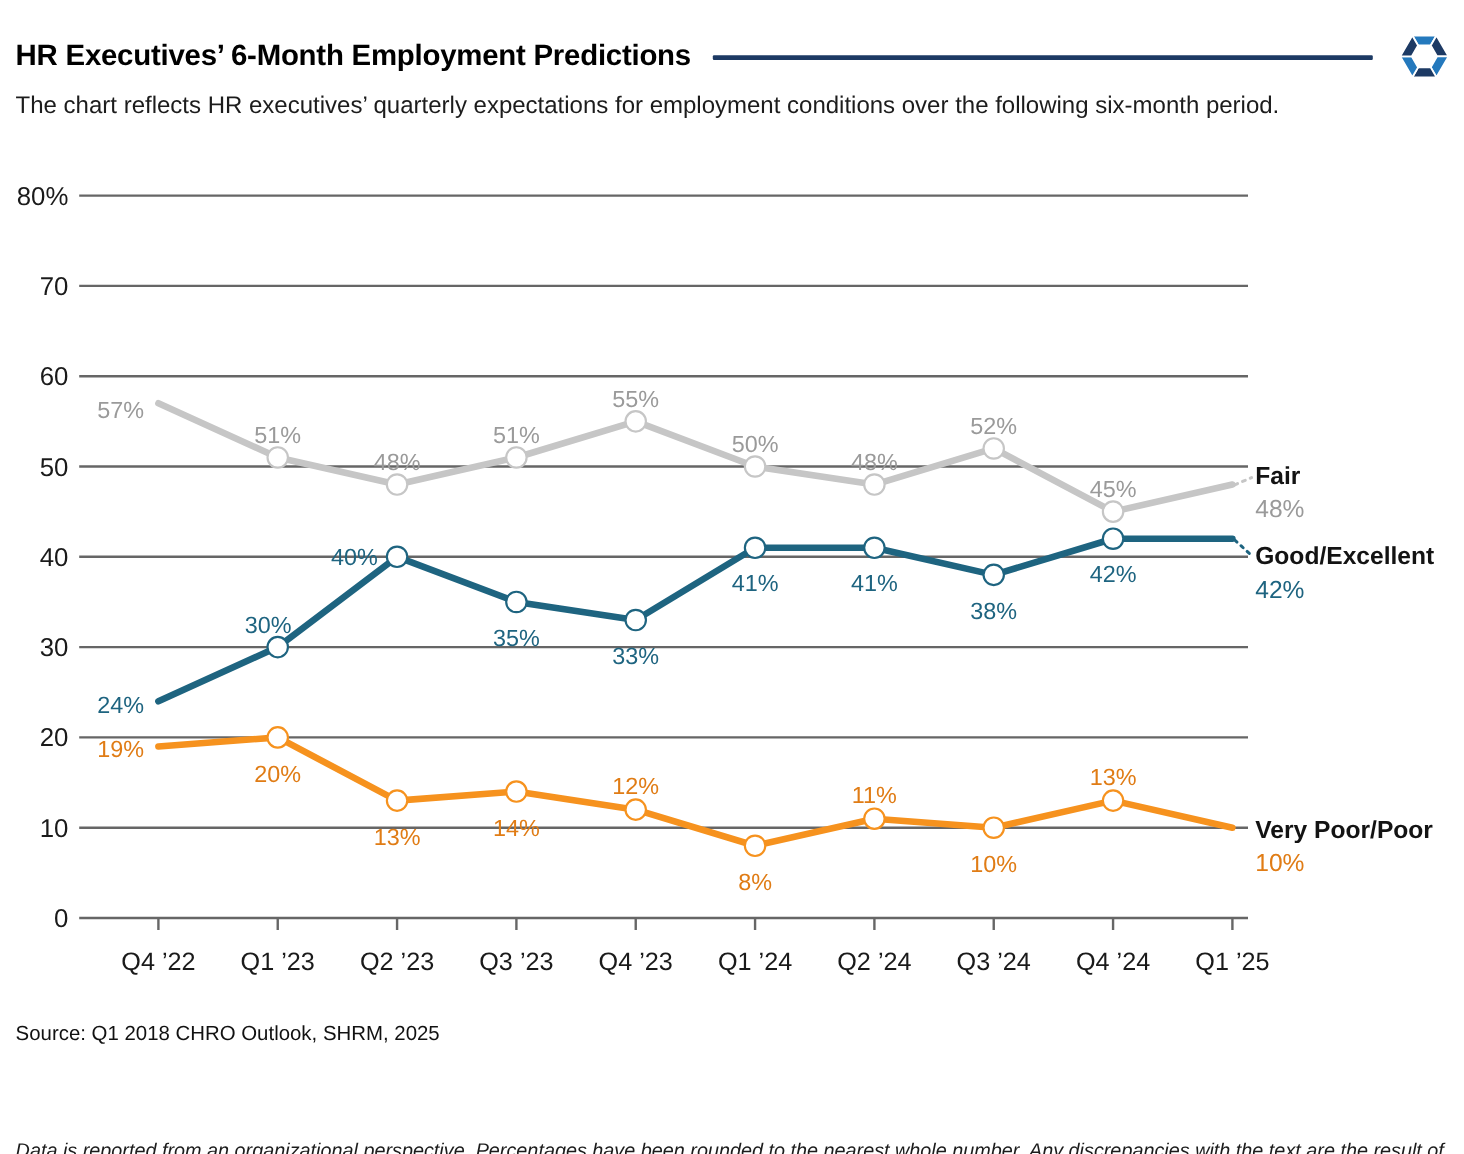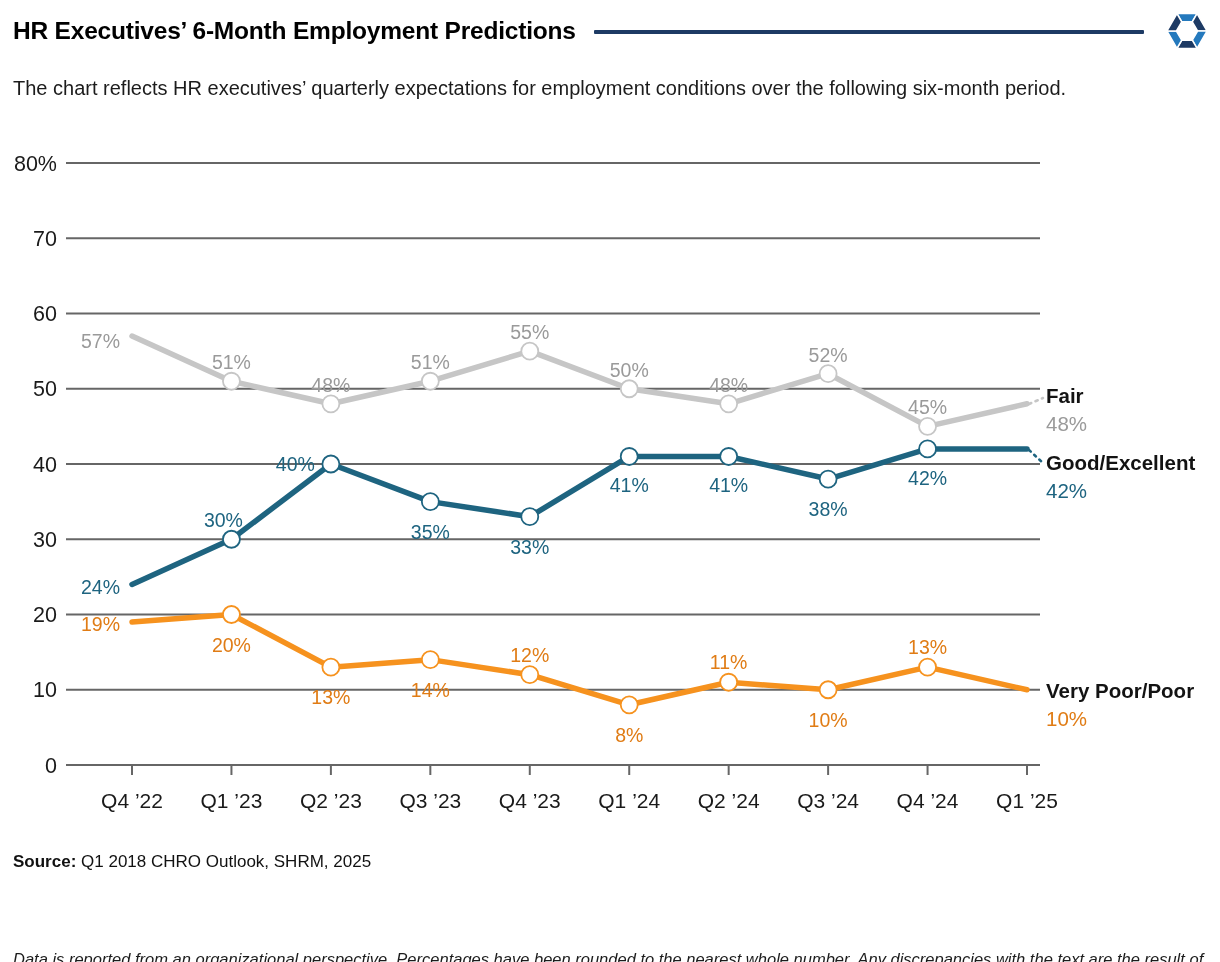--- a/index.html
+++ b/index.html
@@ -1,30 +1,30 @@
 <!DOCTYPE html>
 <html><head>
 <meta charset="utf-8">
 <style>
   html, body { margin: 0; padding: 0; background: #ffffff; }
   body { font-family: "Liberation Sans", sans-serif; }
   .page { position: relative; width: 1220px; height: 962px; background: #ffffff; overflow: hidden; }
 
-  .header { position: absolute; top: 8px; left: 13px; right: 10px; display: flex; align-items: center; justify-content: flex-end; }
+  .header { position: absolute; top: 24px; left: 13px; right: 10px; display: flex; align-items: center; justify-content: flex-end; }
   .title { font-size: 24.5px; font-weight: bold; color: #000; letter-spacing: -0.2px; white-space: nowrap; }
   .rule { flex: 1; height: 4px; background: #1D3A64; margin: 2px 20px 0 18px; border-radius: 1px; }
   .logo svg { display: block; }
 
   .subtitle { position: absolute; top: 72px; left: 13px; width: 1200px; font-size: 20px; line-height: 33px; color: #1c1c1c; }
 
   #chart-svg { position: absolute; top: 150px; left: 0; }
   #chart-svg text { font-family: "Liberation Sans", sans-serif; }
 
   .source { position: absolute; top: 852px; left: 13px; font-size: 17px; color: #111; }
-  .source .src-label { font-weight: bold; }
+  .source .src-label { font-weight: normal; }
 
   .footnote { position: absolute; top: 897px; left: 13px; width: 1192px; font-size: 16.5px; font-style: italic; line-height: 29px; color: #1c1c1c; margin-top: 48px; }
 </style>
 </head>
 <body>
 
 <div class="page">
 
   <div class="header">
     <div class="title">HR Executives’ 6-Month Employment Predictions</div>

